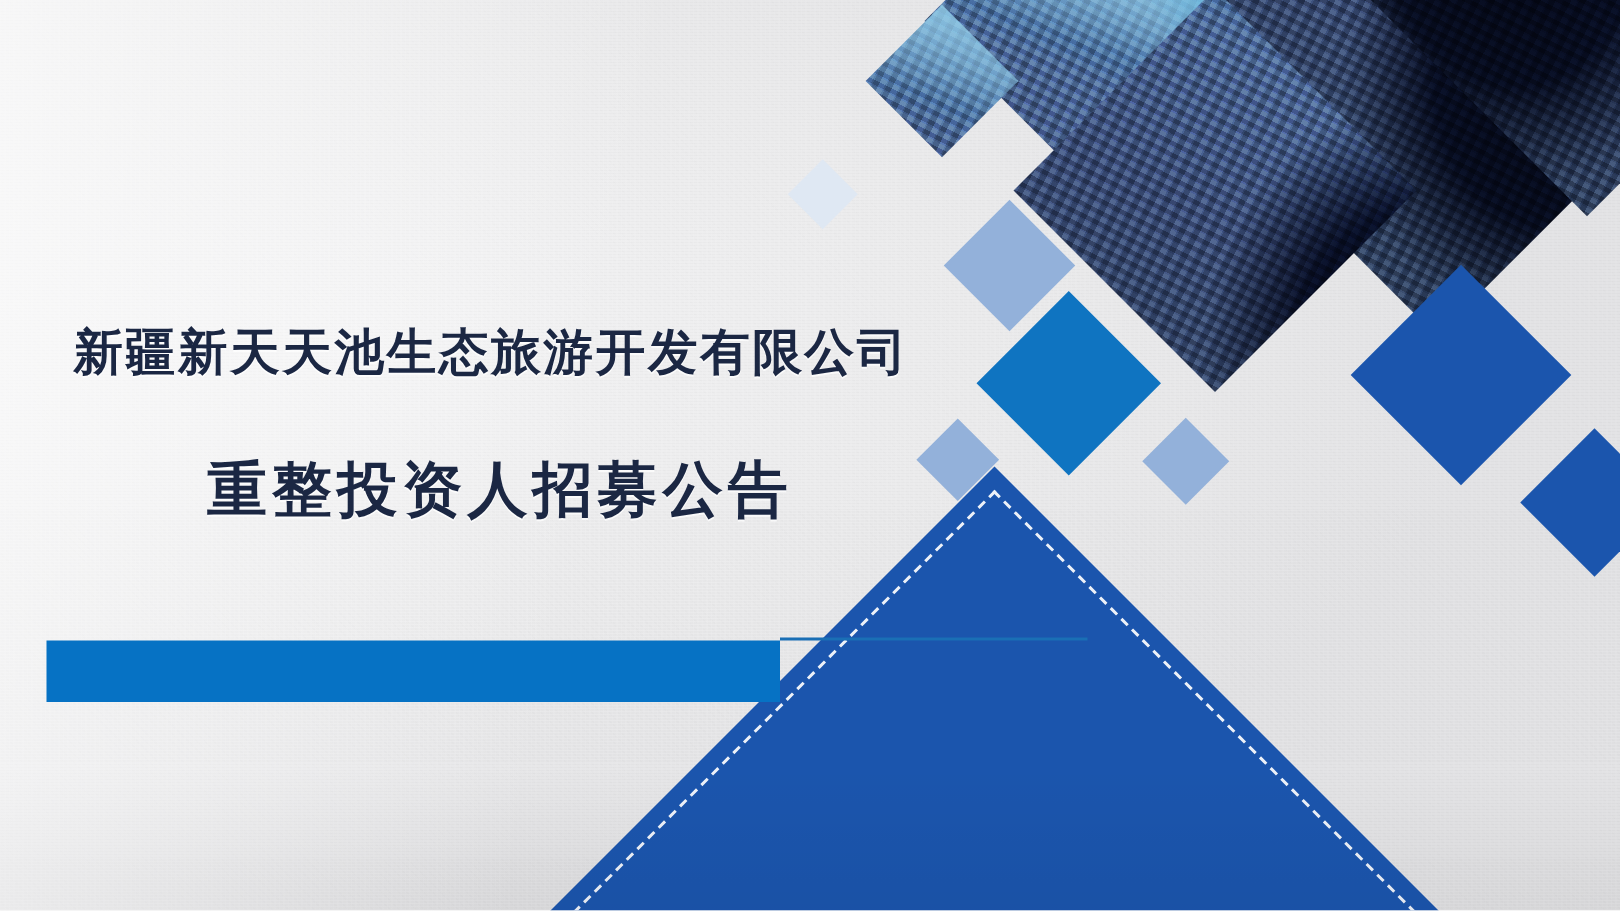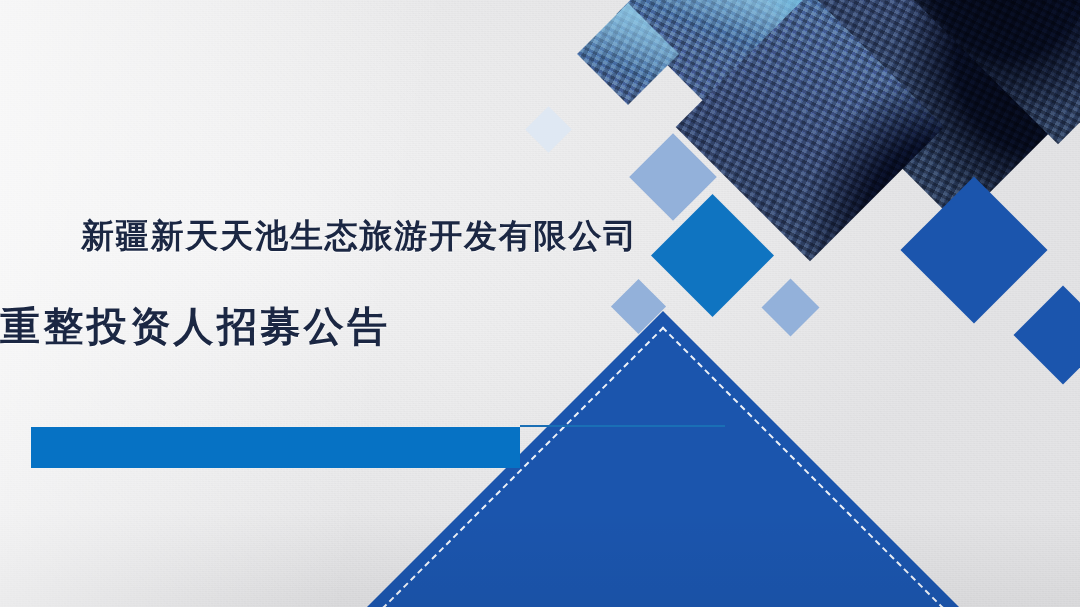--- a/index.html
+++ b/index.html
@@ -149,25 +149,26 @@
   .line-subject {
     margin: 0;
     color: #1b2743;
     font-family: "Liberation Serif", "DejaVu Serif", serif;
     font-weight: 700;
     letter-spacing: .055em;
     white-space: nowrap;
     text-shadow: 0 1px 0 rgba(255,255,255,.75);
   }
   .line-company {
-    padding-left: 81px;
+    padding-left: 49px;
     font-size: 33px;
     line-height: 44px;
   }
   .line-subject {
+    padding-left: 138px;
     margin-top: 44px;
     font-size: 40px;
     line-height: 50px;
     letter-spacing: .085em;
   }
 
   
   .accent-bar {
     position: absolute;
     left: 31px;

